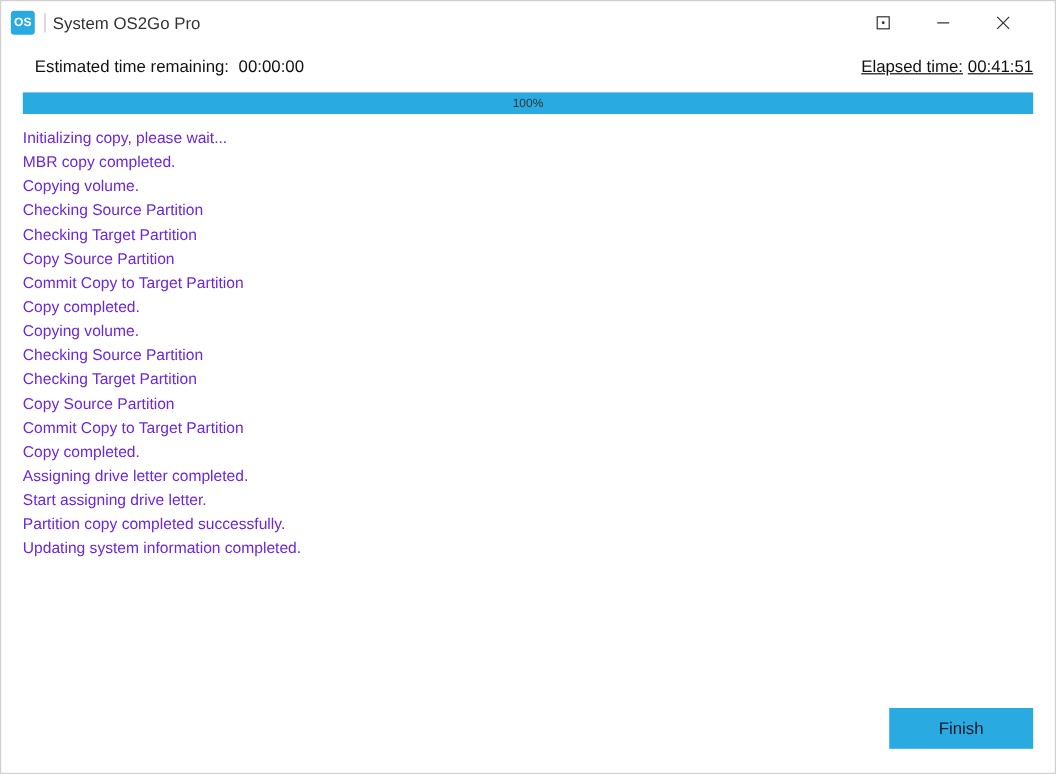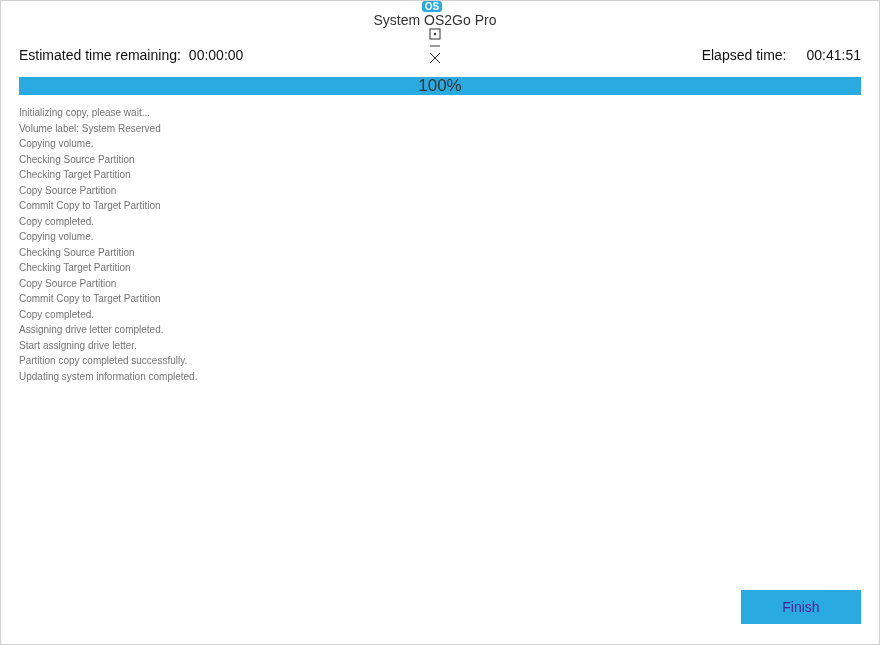--- a/index.html
+++ b/index.html
@@ -13,21 +13,20 @@
       display: flex;
       flex-direction: column;
     }
     .titlebar {
       height: 36px;
       display: flex;
       align-items: center;
       padding: 0 18px 0 8px;
       font-size: 14px;
       color: #333;
-      flex-direction: column;
     }
     .titlebar .logo {
       width: 20px;
       height: 20px;
       background: #29abe2;
       border-radius: 3px;
       display: inline-flex;
       align-items: center;
       justify-content: center;
       color: #fff;
@@ -53,75 +52,75 @@
       font-size: 12px;
     }
     .titlebar .winbtn svg { display: block; }
     .timerow {
       display: flex;
       align-items: center;
       padding: 10px 18px 8px 18px;
       font-size: 14px;
       color: #111;
     }
-    .timerow .left { display: flex; gap: 8px; }
+    .timerow .left { display: flex; gap: 8px; margin-left: 10px; }
     .timerow .spacer { flex: 1 1 auto; }
-    .timerow .right { display: flex; gap: 20px; }
+    .timerow .right { display: flex; gap: 4px; text-decoration: underline; }
     .progresswrap {
       padding: 6px 18px 10px 18px;
     }
     .progressbar {
       height: 18px;
       width: 100%;
       background: #e6e6e6;
       position: relative;
     }
     .progressfill {
       height: 100%;
       background: #29abe2;
     }
     .progresslabel {
       position: absolute;
       top: 0; left: 0; right: 0; bottom: 0;
       display: flex;
       align-items: center;
       justify-content: center;
-      font-size: 17px;
+      font-size: 10px;
       color: #333;
     }
     .logwrap {
       flex: 1 1 auto;
       margin: 0 12px 0 18px;
       position: relative;
       overflow: hidden;
       display: flex;
     }
     .loglist {
       flex: 1 1 auto;
-      font-size: 10px;
-      color: #737373;
+      font-size: 13px;
+      color: #6d28d9;
       line-height: 1.55;
       overflow-y: auto;
       padding-right: 10px;
     }
     .loglist::-webkit-scrollbar { width: 10px; }
     .loglist::-webkit-scrollbar-track { background: transparent; }
     .loglist::-webkit-scrollbar-thumb { background: #d4d4d4; border-radius: 0; }
     .footer {
       height: 60px;
       display: flex;
       align-items: center;
       justify-content: flex-end;
       padding: 0 18px 14px 0;
     }
     .finishbtn {
       width: 120px;
       height: 34px;
       background: #29abe2;
-      color: #4c1d95;
+      color: #0f172a;
       border: none;
       font-size: 14px;
       display: inline-flex;
       align-items: center;
       justify-content: center;
       cursor: pointer;
       margin-left: 24px;
     }
   </style>
 </head>
@@ -166,21 +165,21 @@
 <div class="progresswrap">
   <div class="progressbar">
     <div class="progressfill" style="width:100%"></div>
     <div class="progresslabel">100%</div>
   </div>
 </div>
 
 <div class="logwrap">
   <div class="loglist" id="log-list">
       <div>Initializing copy, please wait...</div>
-      <div>Volume label: System Reserved</div>
+      <div>MBR copy completed.</div>
       <div>Copying volume.</div>
       <div>Checking Source Partition</div>
       <div>Checking Target Partition</div>
       <div>Copy Source Partition</div>
       <div>Commit Copy to Target Partition</div>
       <div>Copy completed.</div>
       <div>Copying volume.</div>
       <div>Checking Source Partition</div>
       <div>Checking Target Partition</div>
       <div>Copy Source Partition</div>

